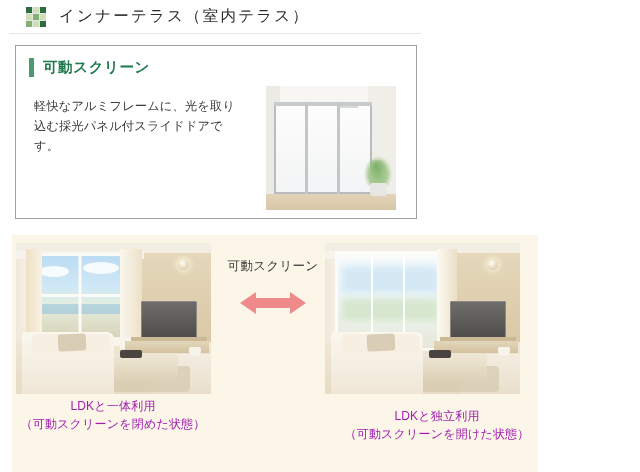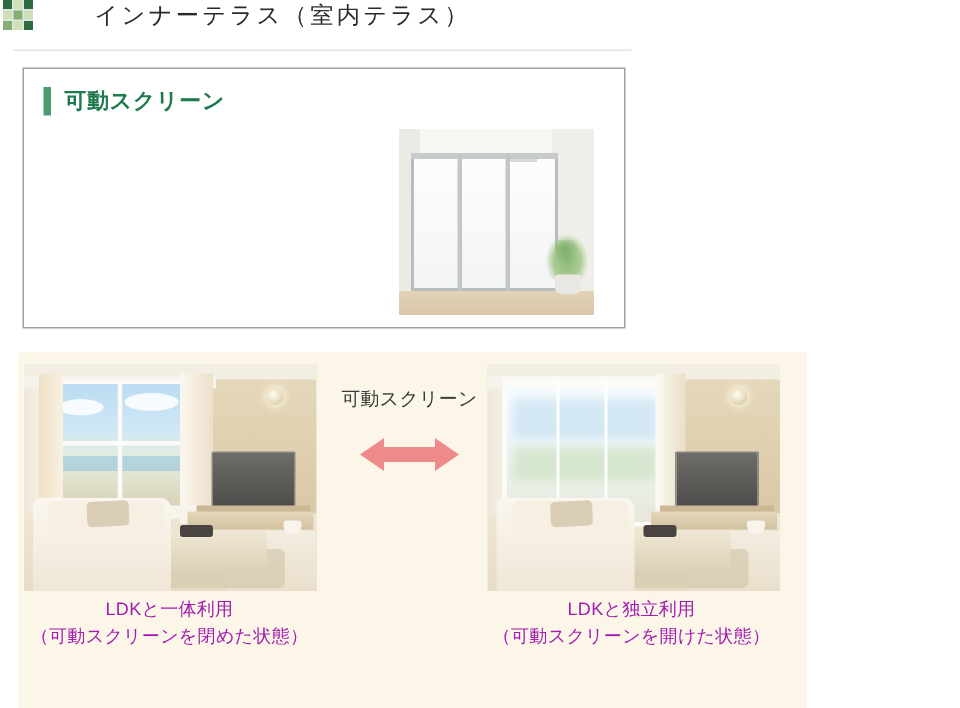--- a/index.html
+++ b/index.html
@@ -18,24 +18,23 @@
   
   .page-header {
     position: absolute;
     left: 0;
     top: 0;
     width: 640px;
     height: 40px;
   }
   .header-inner {
     display: flex;
-    align-items: flex-start;
+    align-items: center;
     height: 33px;
-    padding-left: 2px;
-    gap: 28px;
+    padding-left: 26px;
   }
   .grid-icon {
     width: 20px;
     height: 20px;
     display: grid;
     grid-template-columns: repeat(3, 1fr);
     grid-template-rows: repeat(3, 1fr);
     gap: 1px;
     background: #dfe9e2;
     flex: 0 0 auto;
@@ -364,21 +363,21 @@
     position: absolute;
     top: 162px;
     width: 210px;
     text-align: center;
     font-size: 12px;
     line-height: 18px;
     color: #a21caf;
     letter-spacing: 0.2px;
   }
   .caption-left  { left: -4px; }
-  .caption-right { left: 304px; }
+  .caption-right { left: 320px; margin-top: 10px; }
 </style>
 </head>
 <body>
 
 <div class="page-header">
   <div class="header-inner">
     <span class="grid-icon">
       <i class="gc-d"></i>
         <i class="gc-l"></i>
         <i class="gc-d"></i>
@@ -394,20 +393,21 @@
   <div class="header-rule"></div>
 </div>
 
 <div class="info-card">
 
   <div class="card-heading">
     <span class="heading-bar"></span>
     <span class="heading-text">可動スクリーン</span>
   </div>
 
+  <div class="card-desc">軽快なアルミフレームに、光を取り込む採光パネル付スライドドアです。</div>
 
   <div class="product-photo">
     <div class="pp-ceil"></div>
     <div class="pp-wallL"></div>
     <div class="pp-wallR"></div>
     <div class="pp-frame"></div>
     <div class="pp-top-rail"></div>
     <div class="pp-mullion pp-m1"></div>
     <div class="pp-mullion pp-m2"></div>
     <div class="pp-handle"></div>

